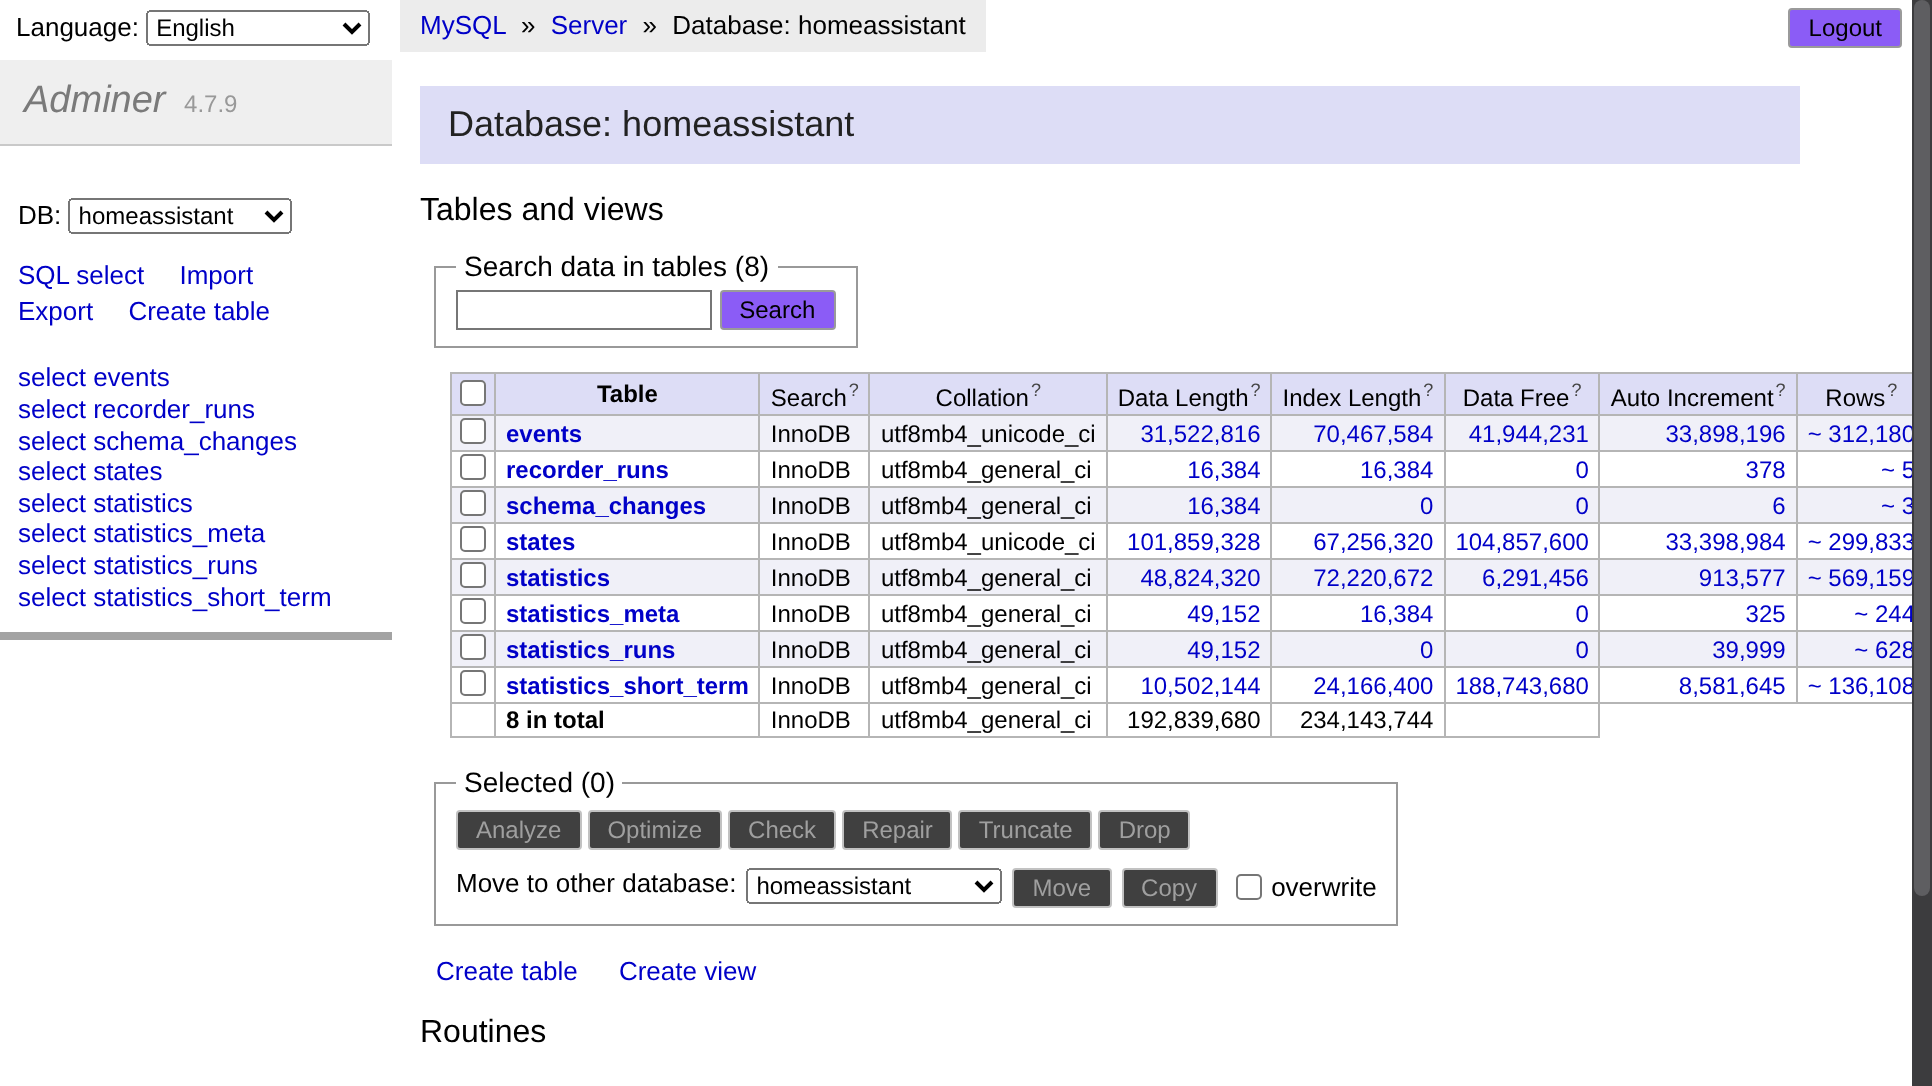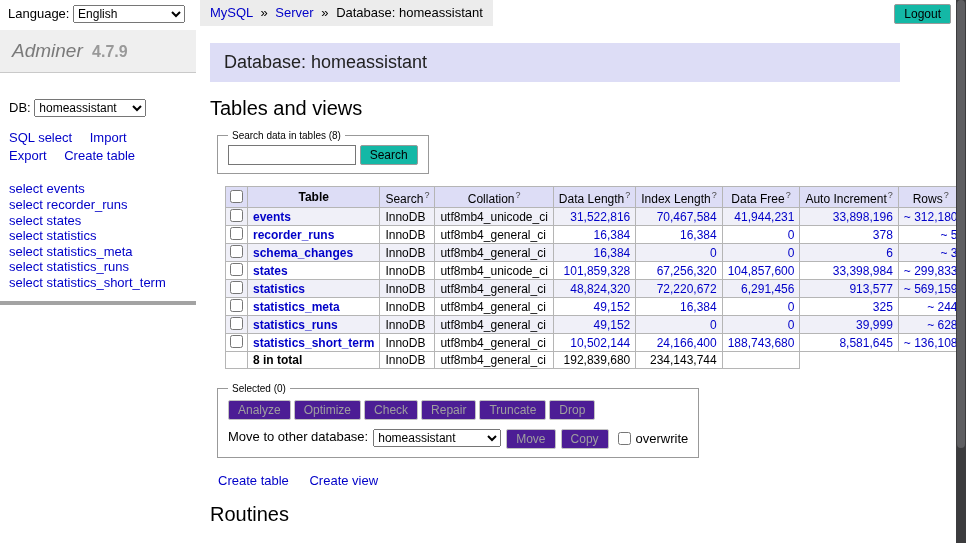--- a/index.html
+++ b/index.html
@@ -16,52 +16,52 @@
   #lang-bar select { font-size: 12px; width: 112px; }
   #logout-button { position: absolute; top: 4px; right: 15px; }
 
   
   #sidebar { position: absolute; top: 30px; left: 0; width: 196px; }
   #sidebar h1 {
     margin: 0; background: var(--sidebar-header-bg, #efefef);
     border-bottom: 1px solid #c9c9c9; padding: 10px 12px;
     font-size: 19px; font-weight: normal; font-style: italic; color: #7a7a7a;
   }
-  #sidebar h1 .version { font-size: 16px; font-style: normal; color: #999; margin-left: 4px; font-weight: bold; }
+  #sidebar h1 .version { font-size: 12px; font-style: normal; color: #999; margin-left: 4px; }
   .db-row { padding: 26px 9px 0; }
   .db-row select { font-size: 12px; width: 112px; }
   .action-links { padding: 12px 9px 0; line-height: 1.4; }
   .action-links .row a { margin-right: 14px; }
   .tables-list { margin: 10px 0 0; padding: 6px 9px 10px; border-bottom: 4px solid #a3a3a3; line-height: 1.2; }
   .tables-list a { display: block; }
 
   
   #main { position: absolute; left: 200px; top: 0; right: 10px; }
   #breadcrumb { display: inline-block; background: var(--breadcrumb-bg, #ececec); padding: 5px 10px 6px; }
   #breadcrumb .sep { color: #000; margin: 0 4px; }
   #main h2 {
     margin: 17px 56px 14px 10px; padding: 9px 14px;
     background: var(--accent-bg, #ddddf6);
     font-size: 18px; font-weight: normal; color: #222;
   }
   .nav-links { margin: 0 0 0 18px; }
   .nav-links a { margin-right: 17px; }
-  #main h3 { margin: 15px 0 8px 10px; font-size: 20px; font-weight: normal; }
+  #main h3 { margin: 15px 0 8px 10px; font-size: 16px; font-weight: normal; }
 
   fieldset {
     display: inline-block; border: 1px solid #999;
     margin: 2px 0 0 17px; padding: 4px 10px 8px;
   }
-  legend { font-size: 10px; padding: 0 4px; }
+  legend { font-size: 14px; padding: 0 4px; }
   .search-input { width: 128px; height: 20px; border: 1px solid #767676; padding: 1px 4px; font-size: 12px; }
   button {
     font-family: inherit; font-size: 12px; padding: 2px 9px;
-    background: #14b8a6; border: 1px solid #9a9a9a; border-radius: 2px; color: #000; cursor: pointer;
-  }
-  button:disabled { color: #9f9f9f; border-color: #c2c2c2; background: #4c1d95; cursor: default; }
+    background: #8b5cf6; border: 1px solid #9a9a9a; border-radius: 2px; color: #000; cursor: pointer;
+  }
+  button:disabled { color: #9f9f9f; border-color: #c2c2c2; background: #404040; cursor: default; }
 
   
   .tables-table { border-collapse: collapse; margin: 12px 0 0 25px; font-size: 12px; }
   .tables-table th, .tables-table td {
     border: 1px solid #b5b5b5; padding: 1px 5px; height: 17px; line-height: 14px;
     white-space: nowrap; text-align: left;
   }
   .tables-table thead td, .tables-table thead th {
     background: var(--accent-bg, #ddddf6); text-align: center; font-weight: normal;
   }
@@ -121,20 +121,21 @@
       <a href="#">Import</a>
     </div>
     <div class="row">
       <a href="#">Export</a>
       <a href="#">Create table</a>
     </div>
   </div>
   <div class="tables-list">
     <a href="#">select events</a>
     <a href="#">select recorder_runs</a>
+    <a href="#">select schema_changes</a>
     <a href="#">select states</a>
     <a href="#">select statistics</a>
     <a href="#">select statistics_meta</a>
     <a href="#">select statistics_runs</a>
     <a href="#">select statistics_short_term</a>
   </div>
 </div>
 
 <div id="main">
 

